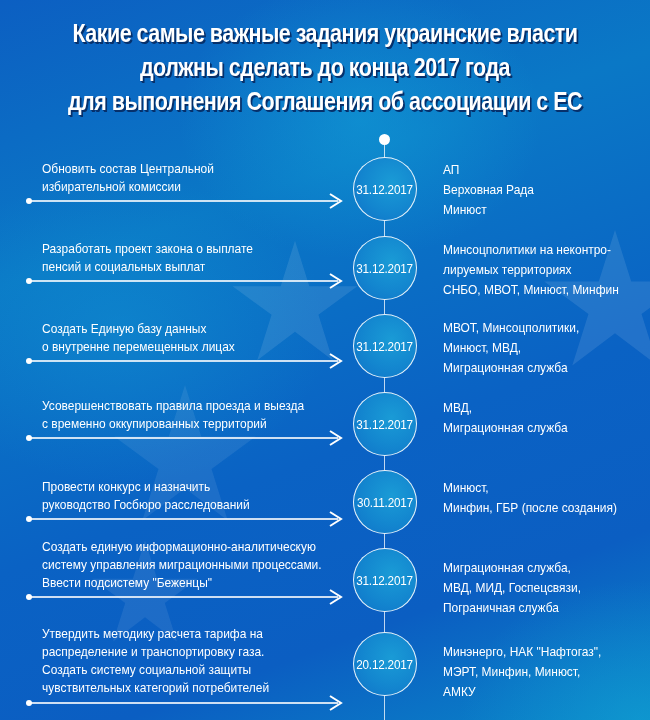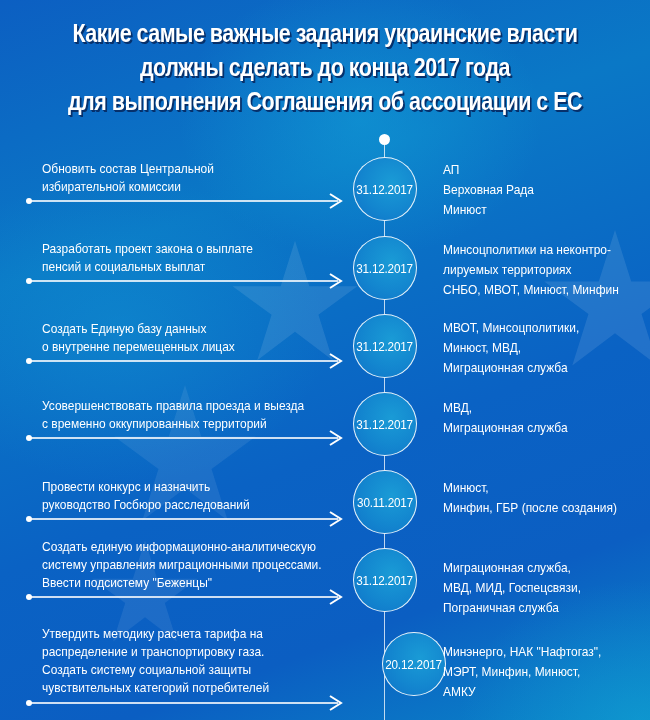--- a/index.html
+++ b/index.html
@@ -236,21 +236,21 @@
     <div>Создать систему социальной защиты</div>
     <div>чувствительных категорий потребителей</div>
   </div>
   <div class="arrow-dot" style="top:700px;"></div>
   <div class="arrow-line" style="top:702px;"></div>
   <div class="arrow-head" style="top:695px;">
     <svg width="14" height="16" viewBox="0 0 14 16">
         <polyline points="1,1 12,8 1,15" fill="none" stroke="#fff" stroke-width="2"></polyline>
       </svg>
   </div>
-  <div class="circle" style="top:632px;margin-left:29px;">
+  <div class="circle" style="top:632px;">
       <span>20.12.2017</span>
     </div>
   <div class="resp" style="top:642px;">
     <div>Минэнерго, НАК "Нафтогаз",</div>
     <div>МЭРТ, Минфин, Минюст,</div>
     <div>АМКУ</div>
   </div>
 </div>
 
 </body></html>

